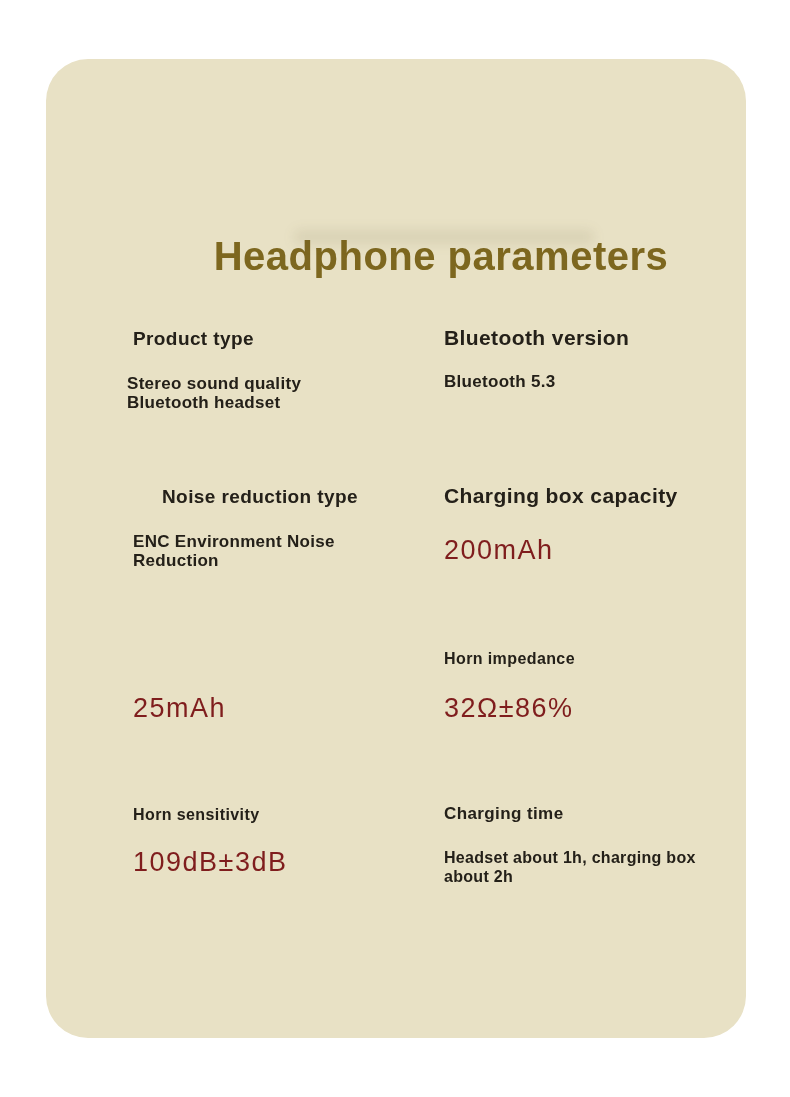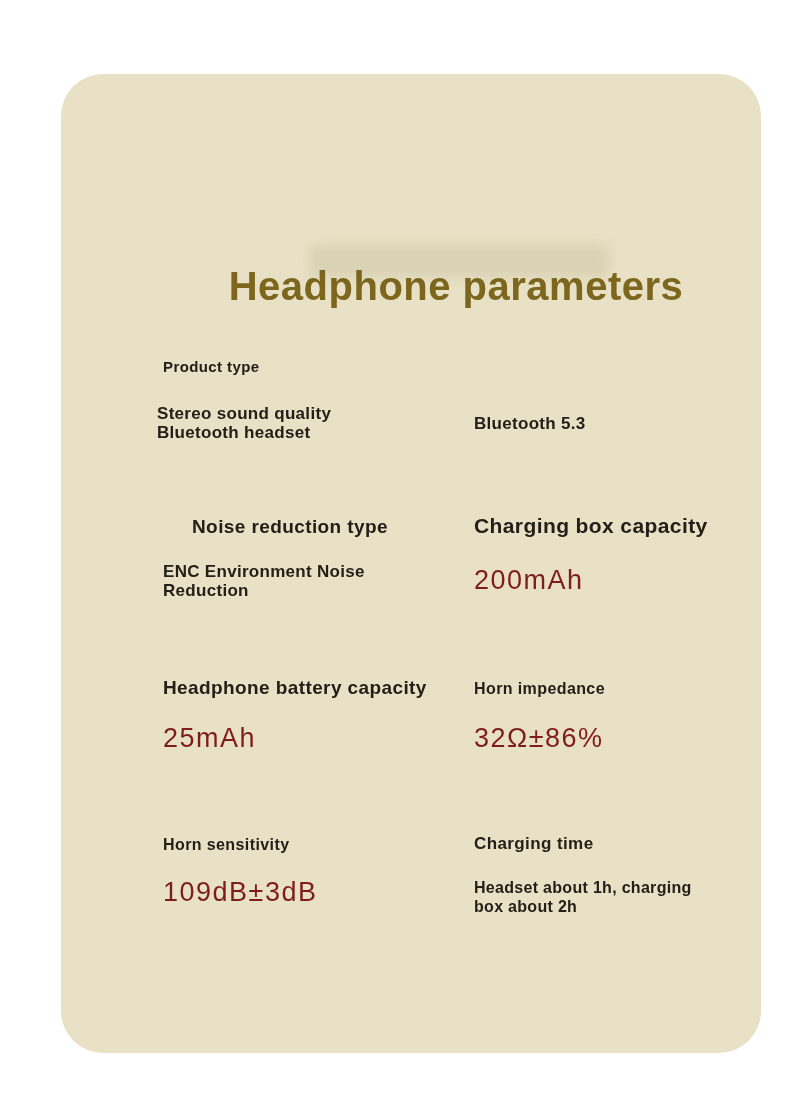--- a/index.html
+++ b/index.html
@@ -1,15 +1,15 @@
 <!DOCTYPE html>
 <html><head>
 <meta charset="utf-8">
 <style>
-  * { margin: 0; padding: 16px; box-sizing: border-box; }
+  * { margin: 0; padding: 1px; box-sizing: border-box; }
   html, body {
     width: 790px; height: 1097px;
     background: #ffffff;
     font-family: "Liberation Sans", sans-serif;
     position: relative;
     overflow: hidden;
   }
   .card {
     position: absolute;
     left: 45px; top: 58px;
@@ -37,21 +37,21 @@
     border-radius: 6px;
   }
   .lbl, .val {
     position: absolute;
     color: #242019;
     line-height: 1.2;
     white-space: nowrap;
   }
   .lbl { font-weight: bold; letter-spacing: 0.4px; }
   .val.wrap { white-space: normal; }
-  .s18 { font-size: 15px; }
+  .s18 { font-size: 19px; }
   .s19 { font-size: 19px; }
   .s21 { font-size: 21px; }
   .s16 { font-size: 16px; }
   .s17 { font-size: 17px; }
   .vbold17 { font-size: 17px; font-weight: bold; letter-spacing: 0.3px; line-height: 1.13; }
   .vbold16 { font-size: 16px; font-weight: bold; letter-spacing: 0.3px; line-height: 1.2; }
   .vnum {
     font-size: 27px;
     font-weight: 400;
     letter-spacing: 1.5px;
@@ -63,29 +63,29 @@
 <body>
 
 <div class="card">
 
   <div class="title">Headphone parameters</div>
   <div class="title-shadow" style="top:171px;"></div>
 
   <div class="lbl s18" style="left:86px;  top:268px;">Product type</div>
   <div class="val wrap vbold17" style="left:80px; top:314px; width:230px;">Stereo sound quality Bluetooth headset</div>
 
-  <div class="val vbold17" style="left:397px; top:324px;">Bluetooth 5.3</div>
+  <div class="lbl s21" style="left:397px; top:265px;">Bluetooth version</div>
+  <div class="val vbold17" style="left:397px; top:312px;">Bluetooth 5.3</div>
 
   <div class="lbl s19" style="left:86px;  top:426px;margin-left:29px;">Noise reduction type</div>
   <div class="val wrap vbold17" style="left:86px; top:472px; width:240px;">ENC Environment Noise Reduction</div>
 
   <div class="lbl s21" style="left:397px; top:423px;">Charging box capacity</div>
   <div class="val vnum" style="left:397px; top:477px;">200mAh</div>
 
-  <div class="lbl s19" style="left:86px;  top:587px;">Headphone battery capacity</div>
   <div class="val vnum" style="left:86px; top:635px;text-align:right;">25mAh</div>
 
   <div class="lbl s16" style="left:397px; top:589px;">Horn impedance</div>
   <div class="val vnum" style="left:397px; top:635px;">32Ω±86%</div>
 
   <div class="lbl s16" style="left:86px;  top:745px;">Horn sensitivity</div>
   <div class="val vnum" style="left:86px; top:789px;">109dB±3dB</div>
 
   <div class="lbl s17" style="left:397px; top:744px;">Charging time</div>
   <div class="val wrap vbold16" style="left:397px; top:788px; width:255px;">Headset about 1h, charging box about 2h</div>

